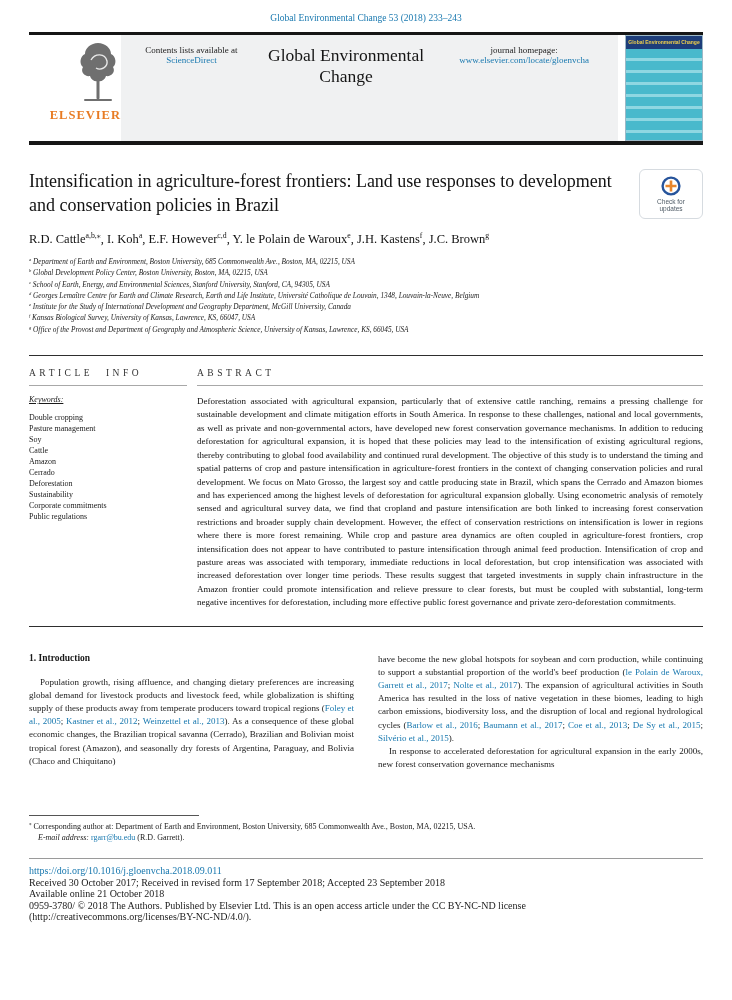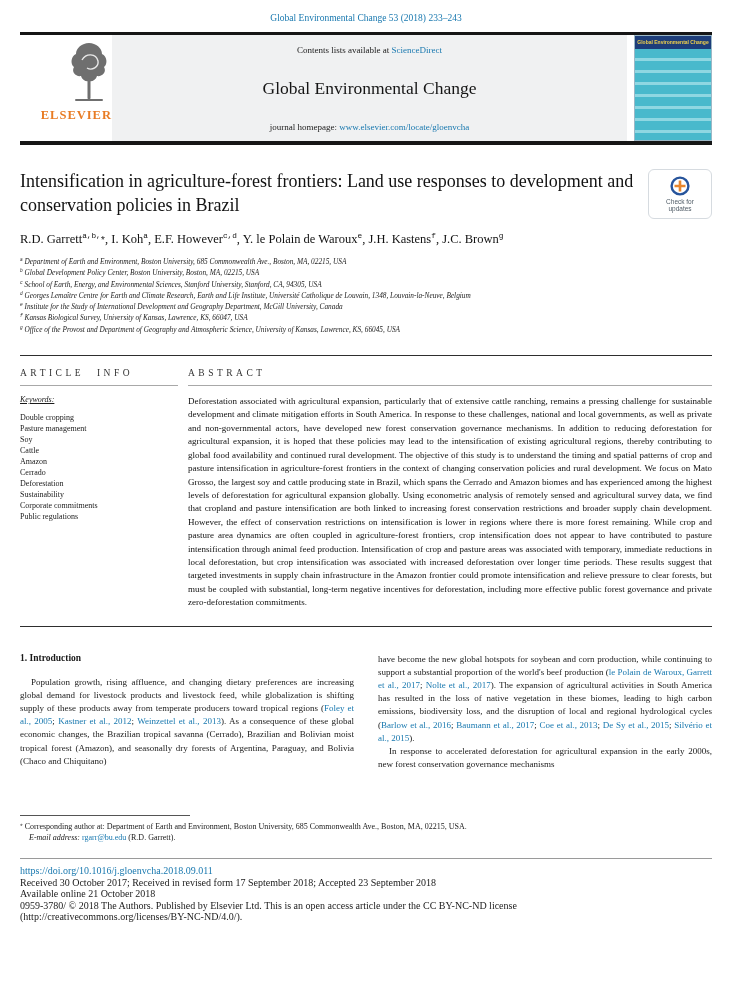--- a/index.html
+++ b/index.html
@@ -1,32 +1,32 @@
 <!DOCTYPE html>
 <html><head>
 <meta charset="utf-8">
 <style>
   html,body{margin:0;padding:0;background:#888;}
-  .page{width:732px;height:1000px;box-sizing:border-box;margin:0 auto;padding:0 20px;
+  .page{width:732px;height:1000px;box-sizing:border-box;margin:0 auto;padding:0 29px;
         background:#fff;overflow:hidden;position:relative;
         font-family:"Liberation Serif","DejaVu Serif",serif;color:#1a1a1a;}
   .lnk{color:#1878af;cursor:pointer;}
-  sup{font-size:.62em;line-height:0;font-family:Liberation Mono, monospace;}
+  sup{font-size:.62em;line-height:0;}
 
   
   .cite-line{padding-top:13px;text-align:center;font-size:9.5px;color:#1878af;}
   .bar{background:#161616;}
   .bar-thin{height:3px;margin-top:9px;}
   .bar-thick{height:4px;}
 
   
   .masthead{display:flex;align-items:stretch;height:106px;}
   .logo-block{width:92px;display:flex;flex-direction:column;align-items:flex-end;justify-content:flex-start;padding-top:5px;}
   .logo-text{font-size:12.5px;font-weight:bold;letter-spacing:1px;color:#e87b23;margin-top:2px;}
-  .mast-center{flex:1;background:#f0f1f2;display:flex;flex-direction:column;justify-content:space-between;
+  .mast-center{flex:1;background:#f0f1f2;display:flex;flex-direction:row;
                text-align:center;padding:10px 8px 9px;}
   .contents-line{font-size:9px;color:#222;}
   .journal-title{font-size:17.5px;color:#151515;}
   .homepage-line{font-size:9px;color:#222;}
   .cover{width:78px;margin-left:7px;display:flex;flex-direction:column;border:1px solid #9cb8c6;box-sizing:border-box;}
   .cover-top{background:#1d3d7a;color:#f2d14b;font-family:"Liberation Sans",sans-serif;
              font-size:5px;font-weight:bold;text-align:center;padding:3px 2px;line-height:1.3;}
   .cover-body{flex:1;background:repeating-linear-gradient(180deg,#49b9cc 0 9px,#8fd7e2 9px 12px);}
 
   
@@ -108,21 +108,21 @@
         <circle cx="10" cy="10" r="8.4" fill="none" stroke="#27549b" stroke-width="2.4"></circle>
         <path d="M10 4.5 V15.5 M4.5 10 H15.5" stroke="#e8862c" stroke-width="2.6"></path>
       </svg>
       <div>
         <div>Check for</div>
         <div>updates</div>
       </div>
     </div>
   </div>
 
-  <div class="authors"><span>R.D. Garrett</span><sup>a,b,⁎</sup><span>, I. Koh</span><sup>a</sup><span>, E.F. However</span><sup>c,d</sup><span>, Y. le Polain de Waroux</span><sup>e</sup><span>, J.H. Kastens</span><sup>f</sup><span>, J.C. Brown</span><sup>g</sup></div>
+  <div class="authors"><span>R.D. Cattle</span><sup>a,b,⁎</sup><span>, I. Koh</span><sup>a</sup><span>, E.F. However</span><sup>c,d</sup><span>, Y. le Polain de Waroux</span><sup>e</sup><span>, J.H. Kastens</span><sup>f</sup><span>, J.C. Brown</span><sup>g</sup></div>
 
   <div class="affils">
       <div class="affil-line"><sup>a</sup><span> Department of Earth and Environment, Boston University, 685 Commonwealth Ave., Boston, MA, 02215, USA</span></div>
       <div class="affil-line"><sup>b</sup><span> Global Development Policy Center, Boston University, Boston, MA, 02215, USA</span></div>
       <div class="affil-line"><sup>c</sup><span> School of Earth, Energy, and Environmental Sciences, Stanford University, Stanford, CA, 94305, USA</span></div>
       <div class="affil-line"><sup>d</sup><span> Georges Lemaître Centre for Earth and Climate Research, Earth and Life Institute, Université Catholique de Louvain, 1348, Louvain-la-Neuve, Belgium</span></div>
       <div class="affil-line"><sup>e</sup><span> Institute for the Study of International Development and Geography Department, McGill University, Canada</span></div>
       <div class="affil-line"><sup>f</sup><span> Kansas Biological Survey, University of Kansas, Lawrence, KS, 66047, USA</span></div>
       <div class="affil-line"><sup>g</sup><span> Office of the Provost and Department of Geography and Atmospheric Science, University of Kansas, Lawrence, KS, 66045, USA</span></div>
     </div>

